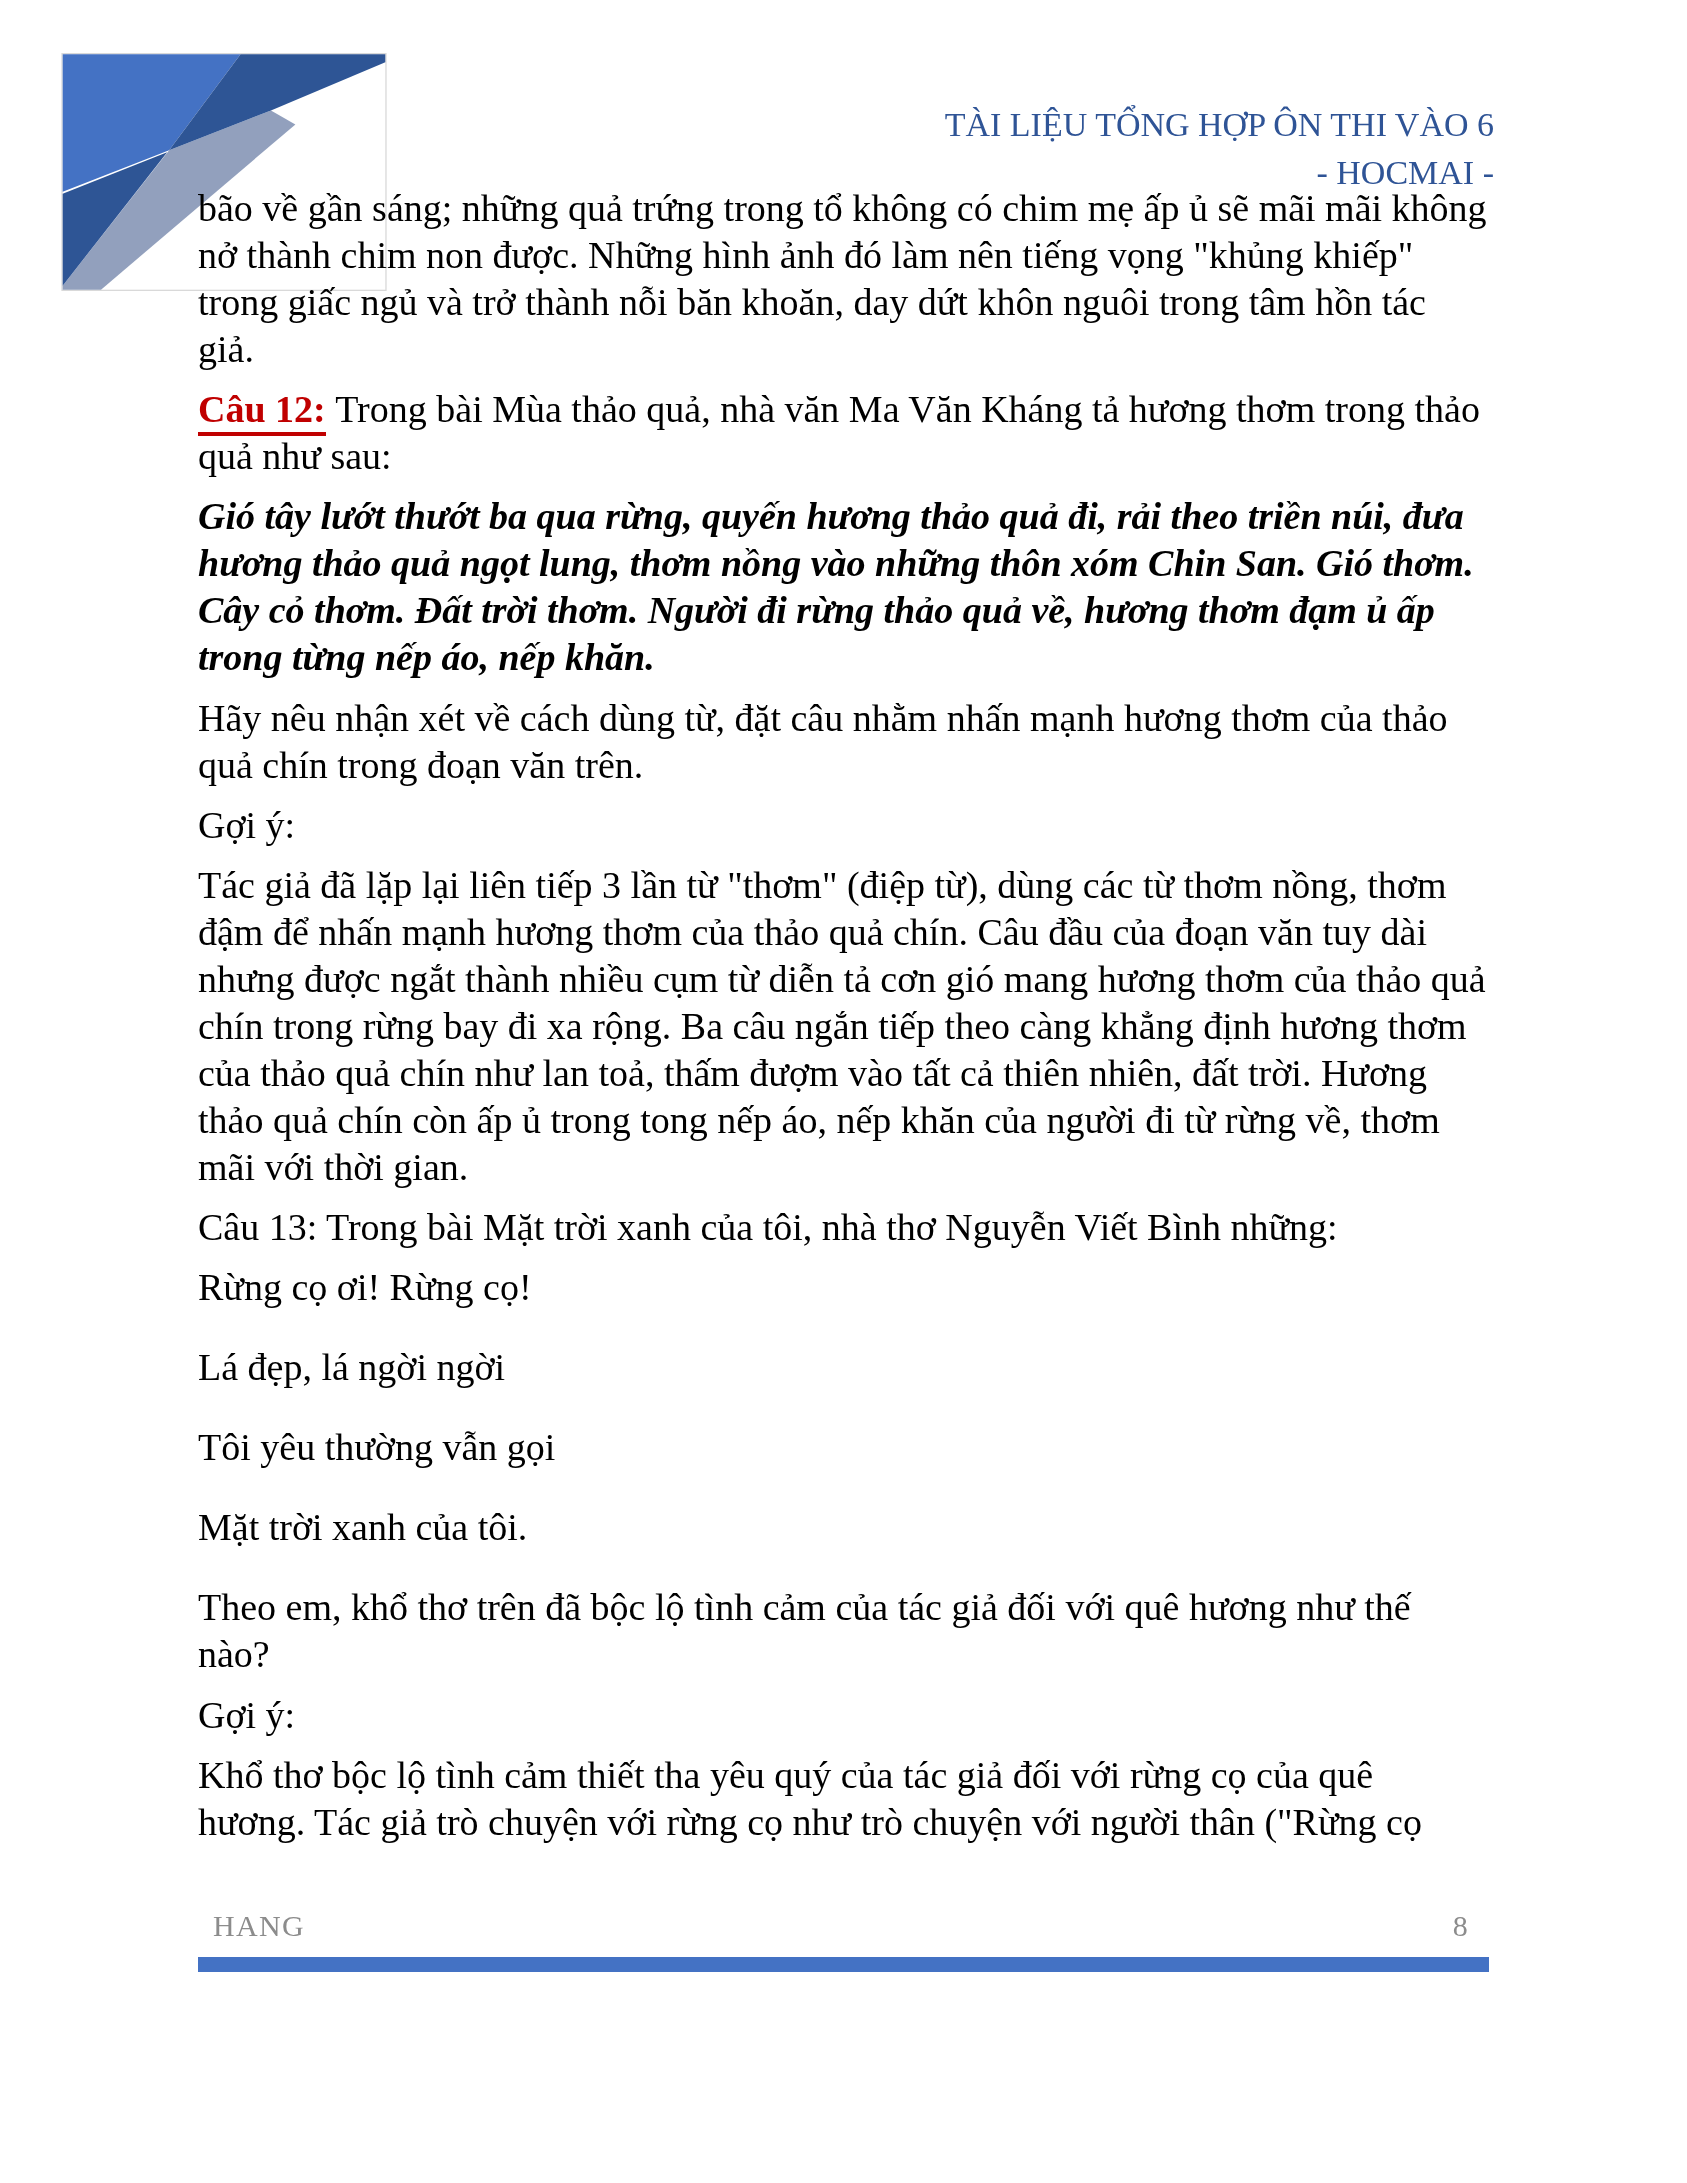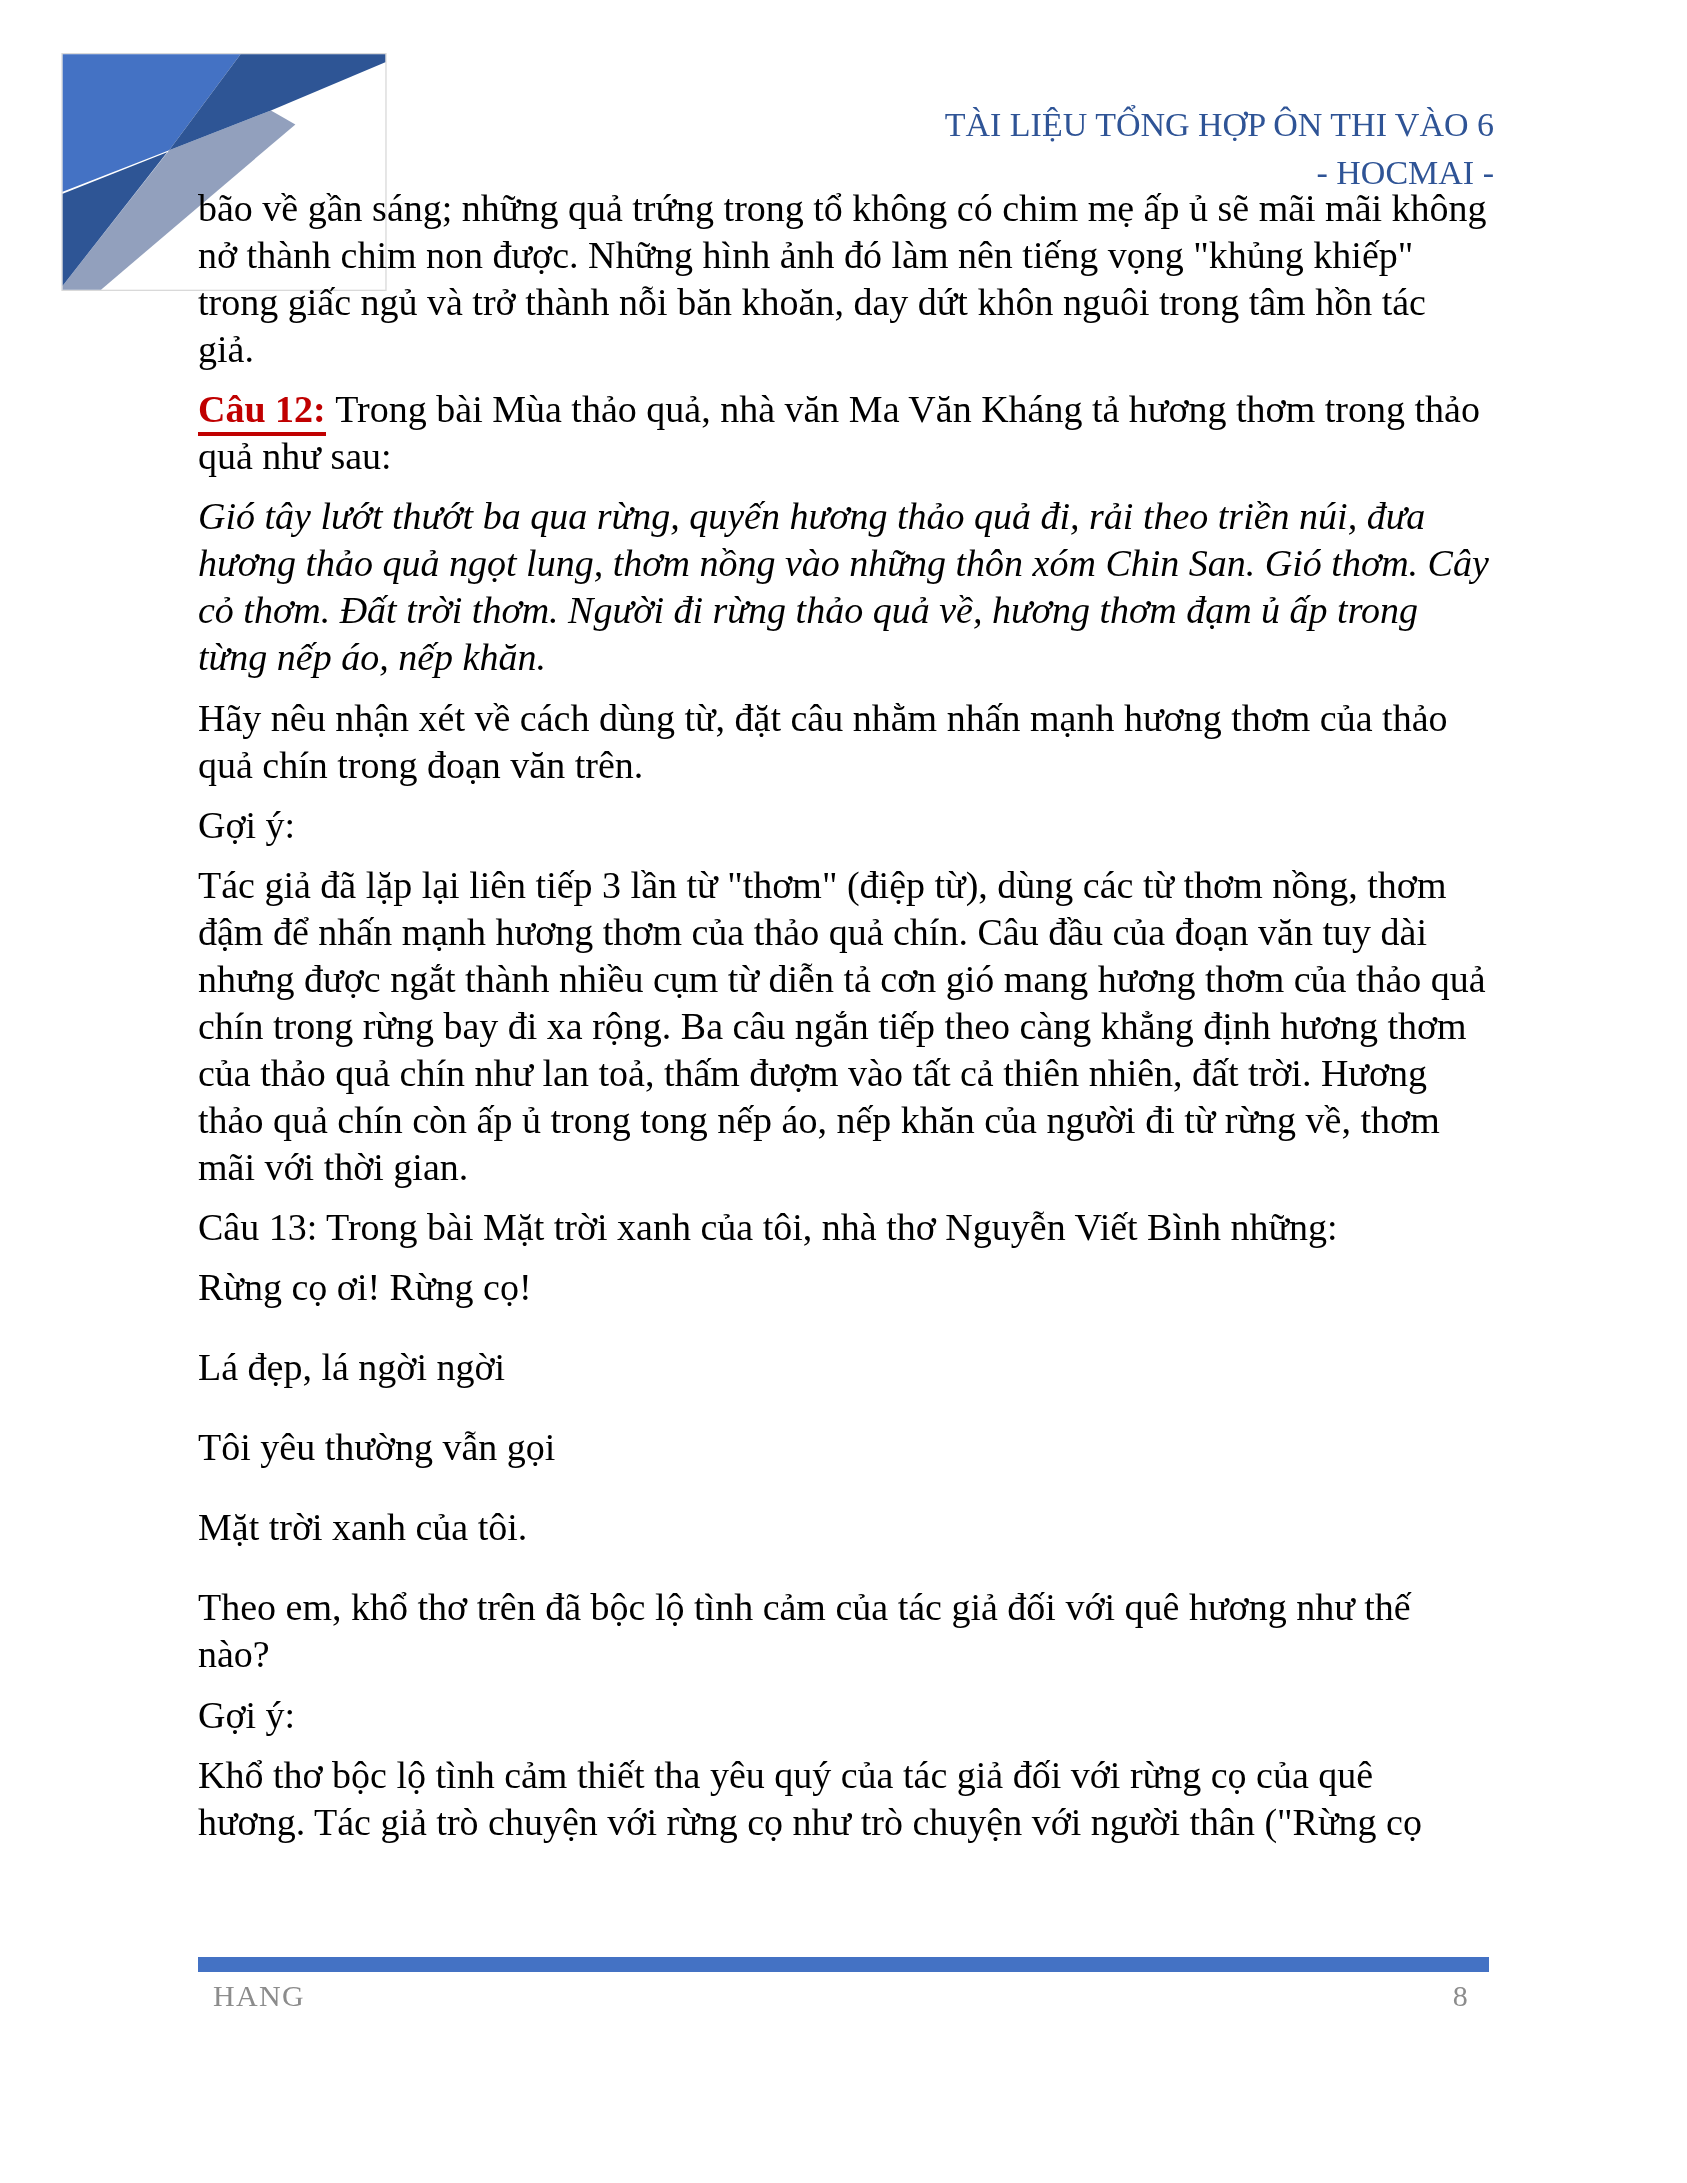--- a/index.html
+++ b/index.html
@@ -21,37 +21,37 @@
     color:#2F5496;
     font-size:34px;line-height:48px;
     white-space:nowrap;
   }
   
   .doc-body{
     position:absolute;left:198px;top:185px;width:1291px;
     font-size:38px;line-height:47px;
   }
   .para{margin:0 0 13.2px 0;}
-  .para.italic{font-style:italic;}
+  .para.italic{font-style:italic;font-weight:bold;}
   .para.bold{font-weight:normal;}
   .para.poem{margin-bottom:33px;}
   .q-label{
     color:#C00000;font-weight:bold;
     border-bottom:4.6px solid #C00000;
     padding-bottom:2px;
     margin-right:0.25em;
     margin-top:44px;
   }
   
   .footer-rule{
     position:absolute;left:198px;top:1957px;
     width:1291px;height:15px;background:#4472C4;
   }
   .footer{
-    position:absolute;left:198px;top:1980px;width:1291px;
+    position:absolute;left:198px;top:1910px;width:1291px;
     box-sizing:border-box;padding:0 20px 0 15px;
     display:flex;justify-content:space-between;align-items:baseline;
     color:#8C8C8C;font-size:30px;line-height:32px;
     letter-spacing:1.3px;
   }
 </style>
 </head>
 <body>
 
 <div class="page">

